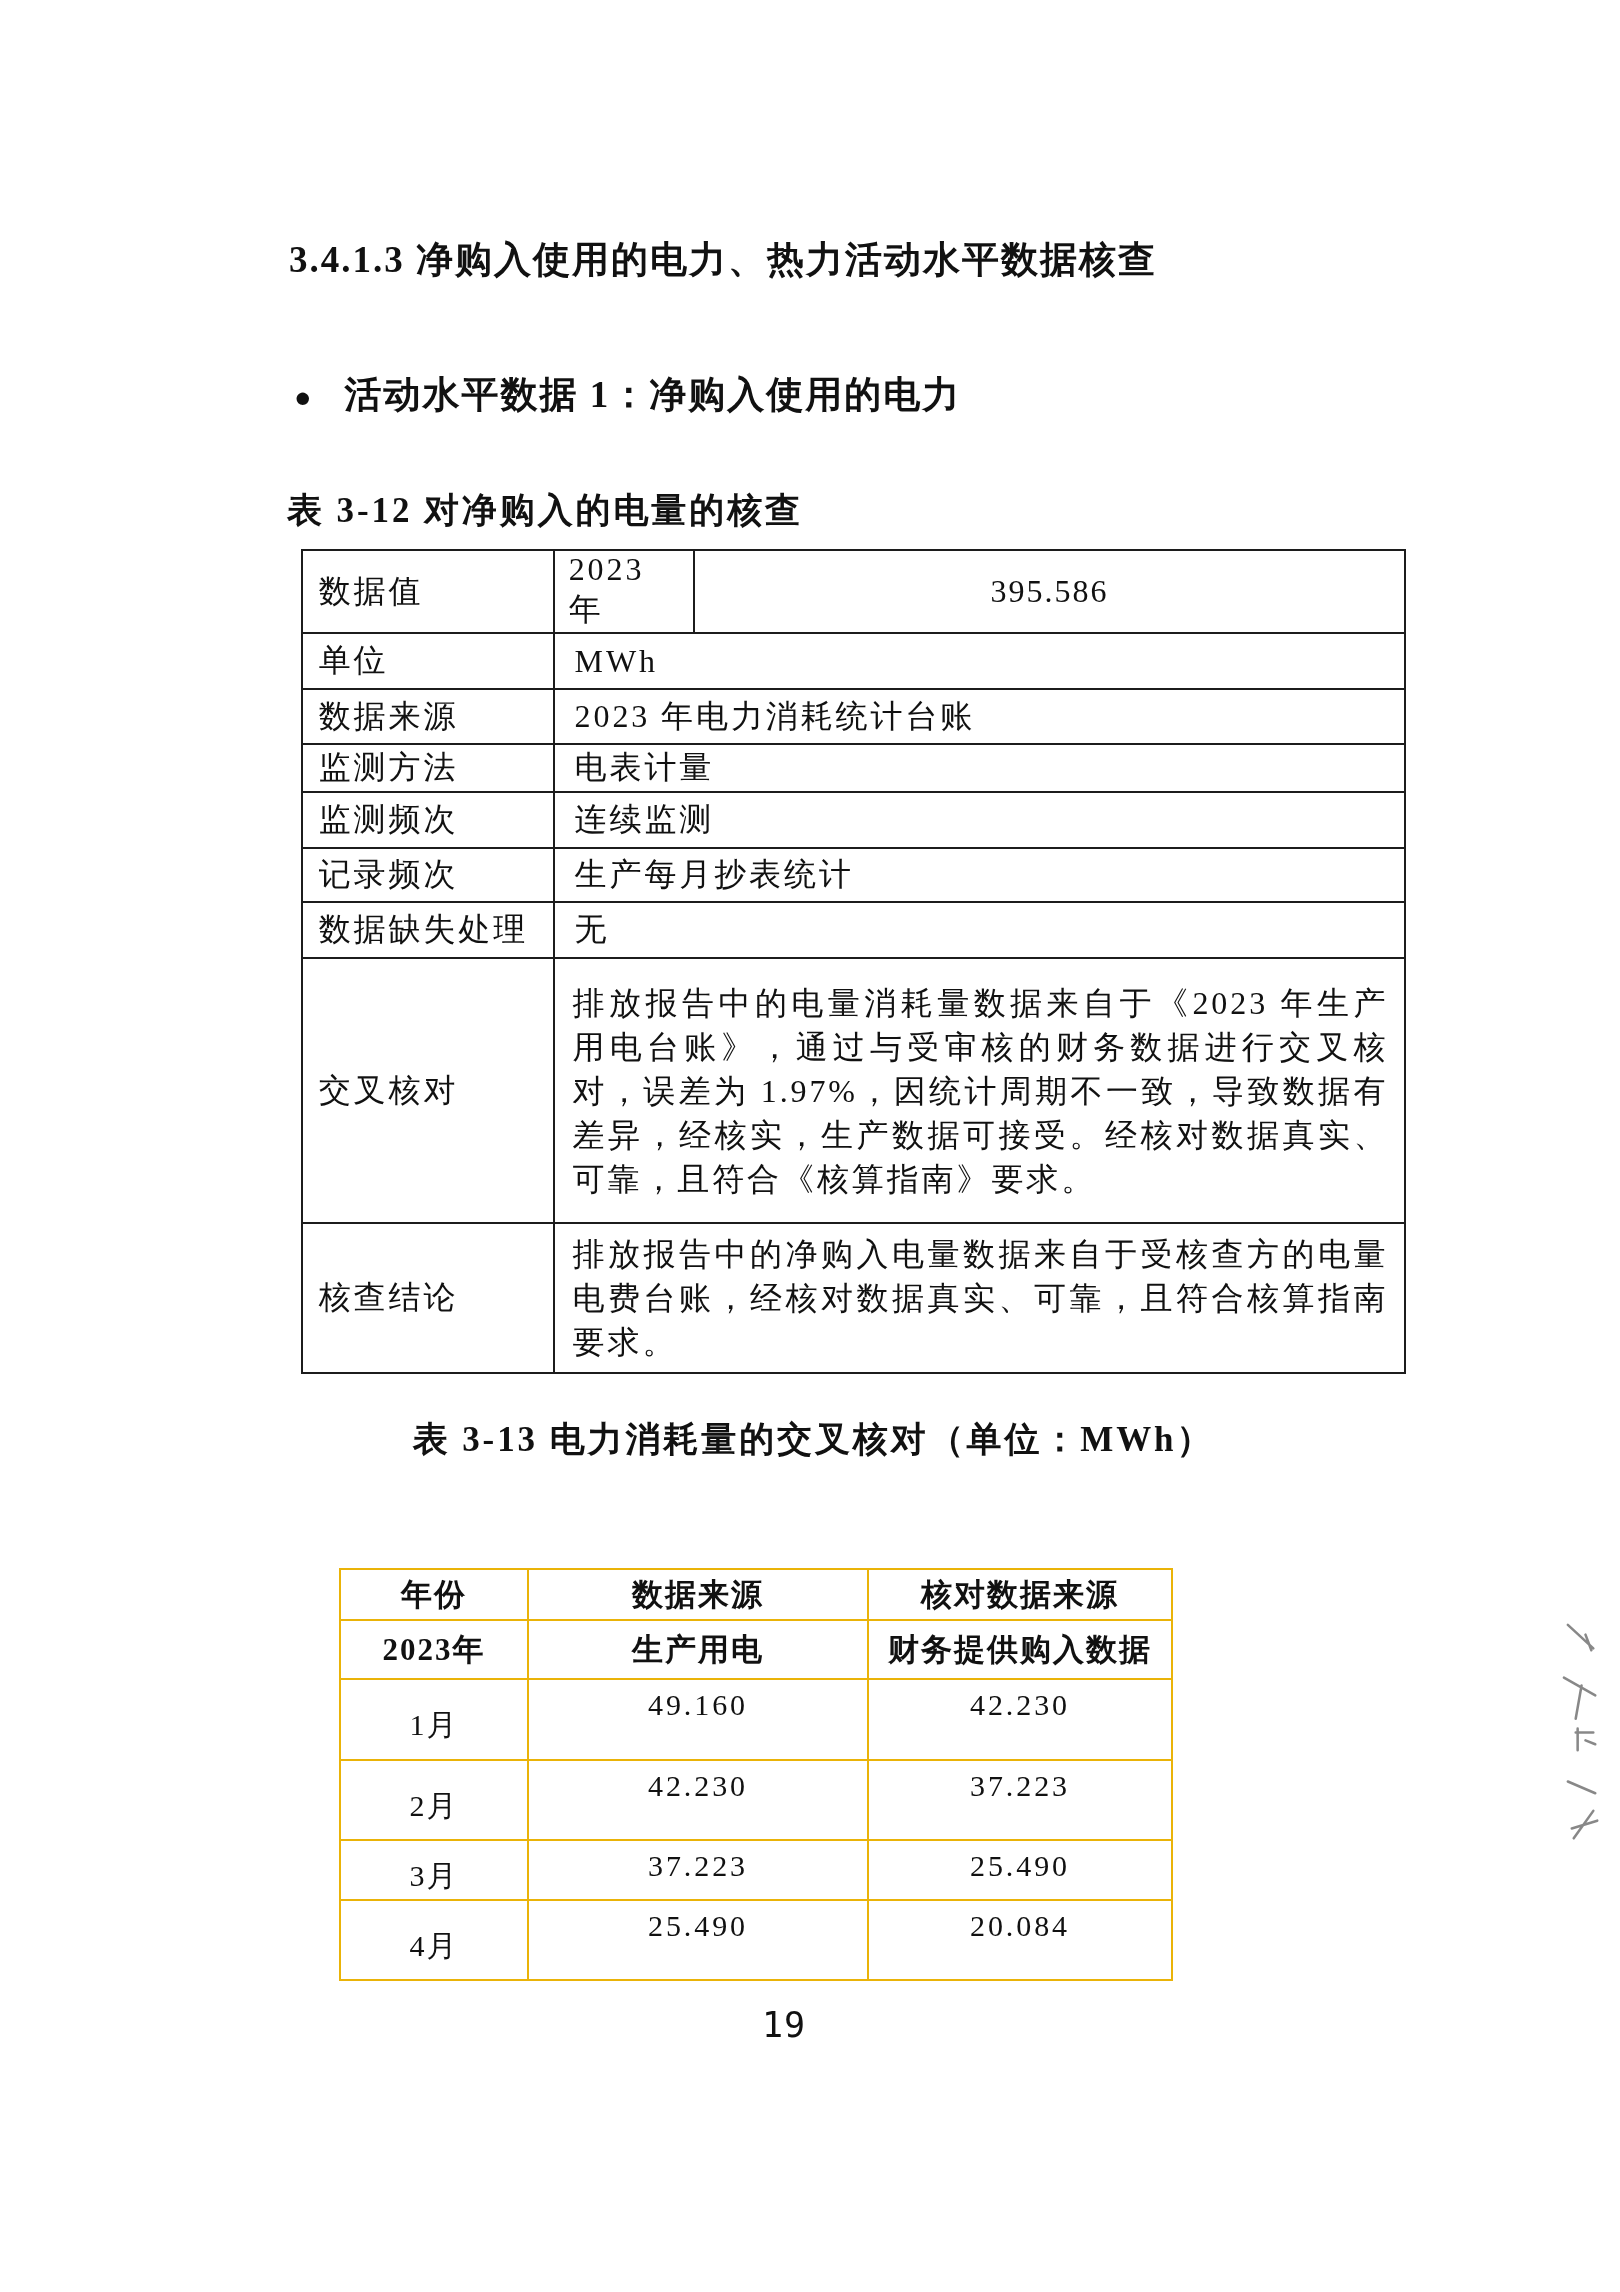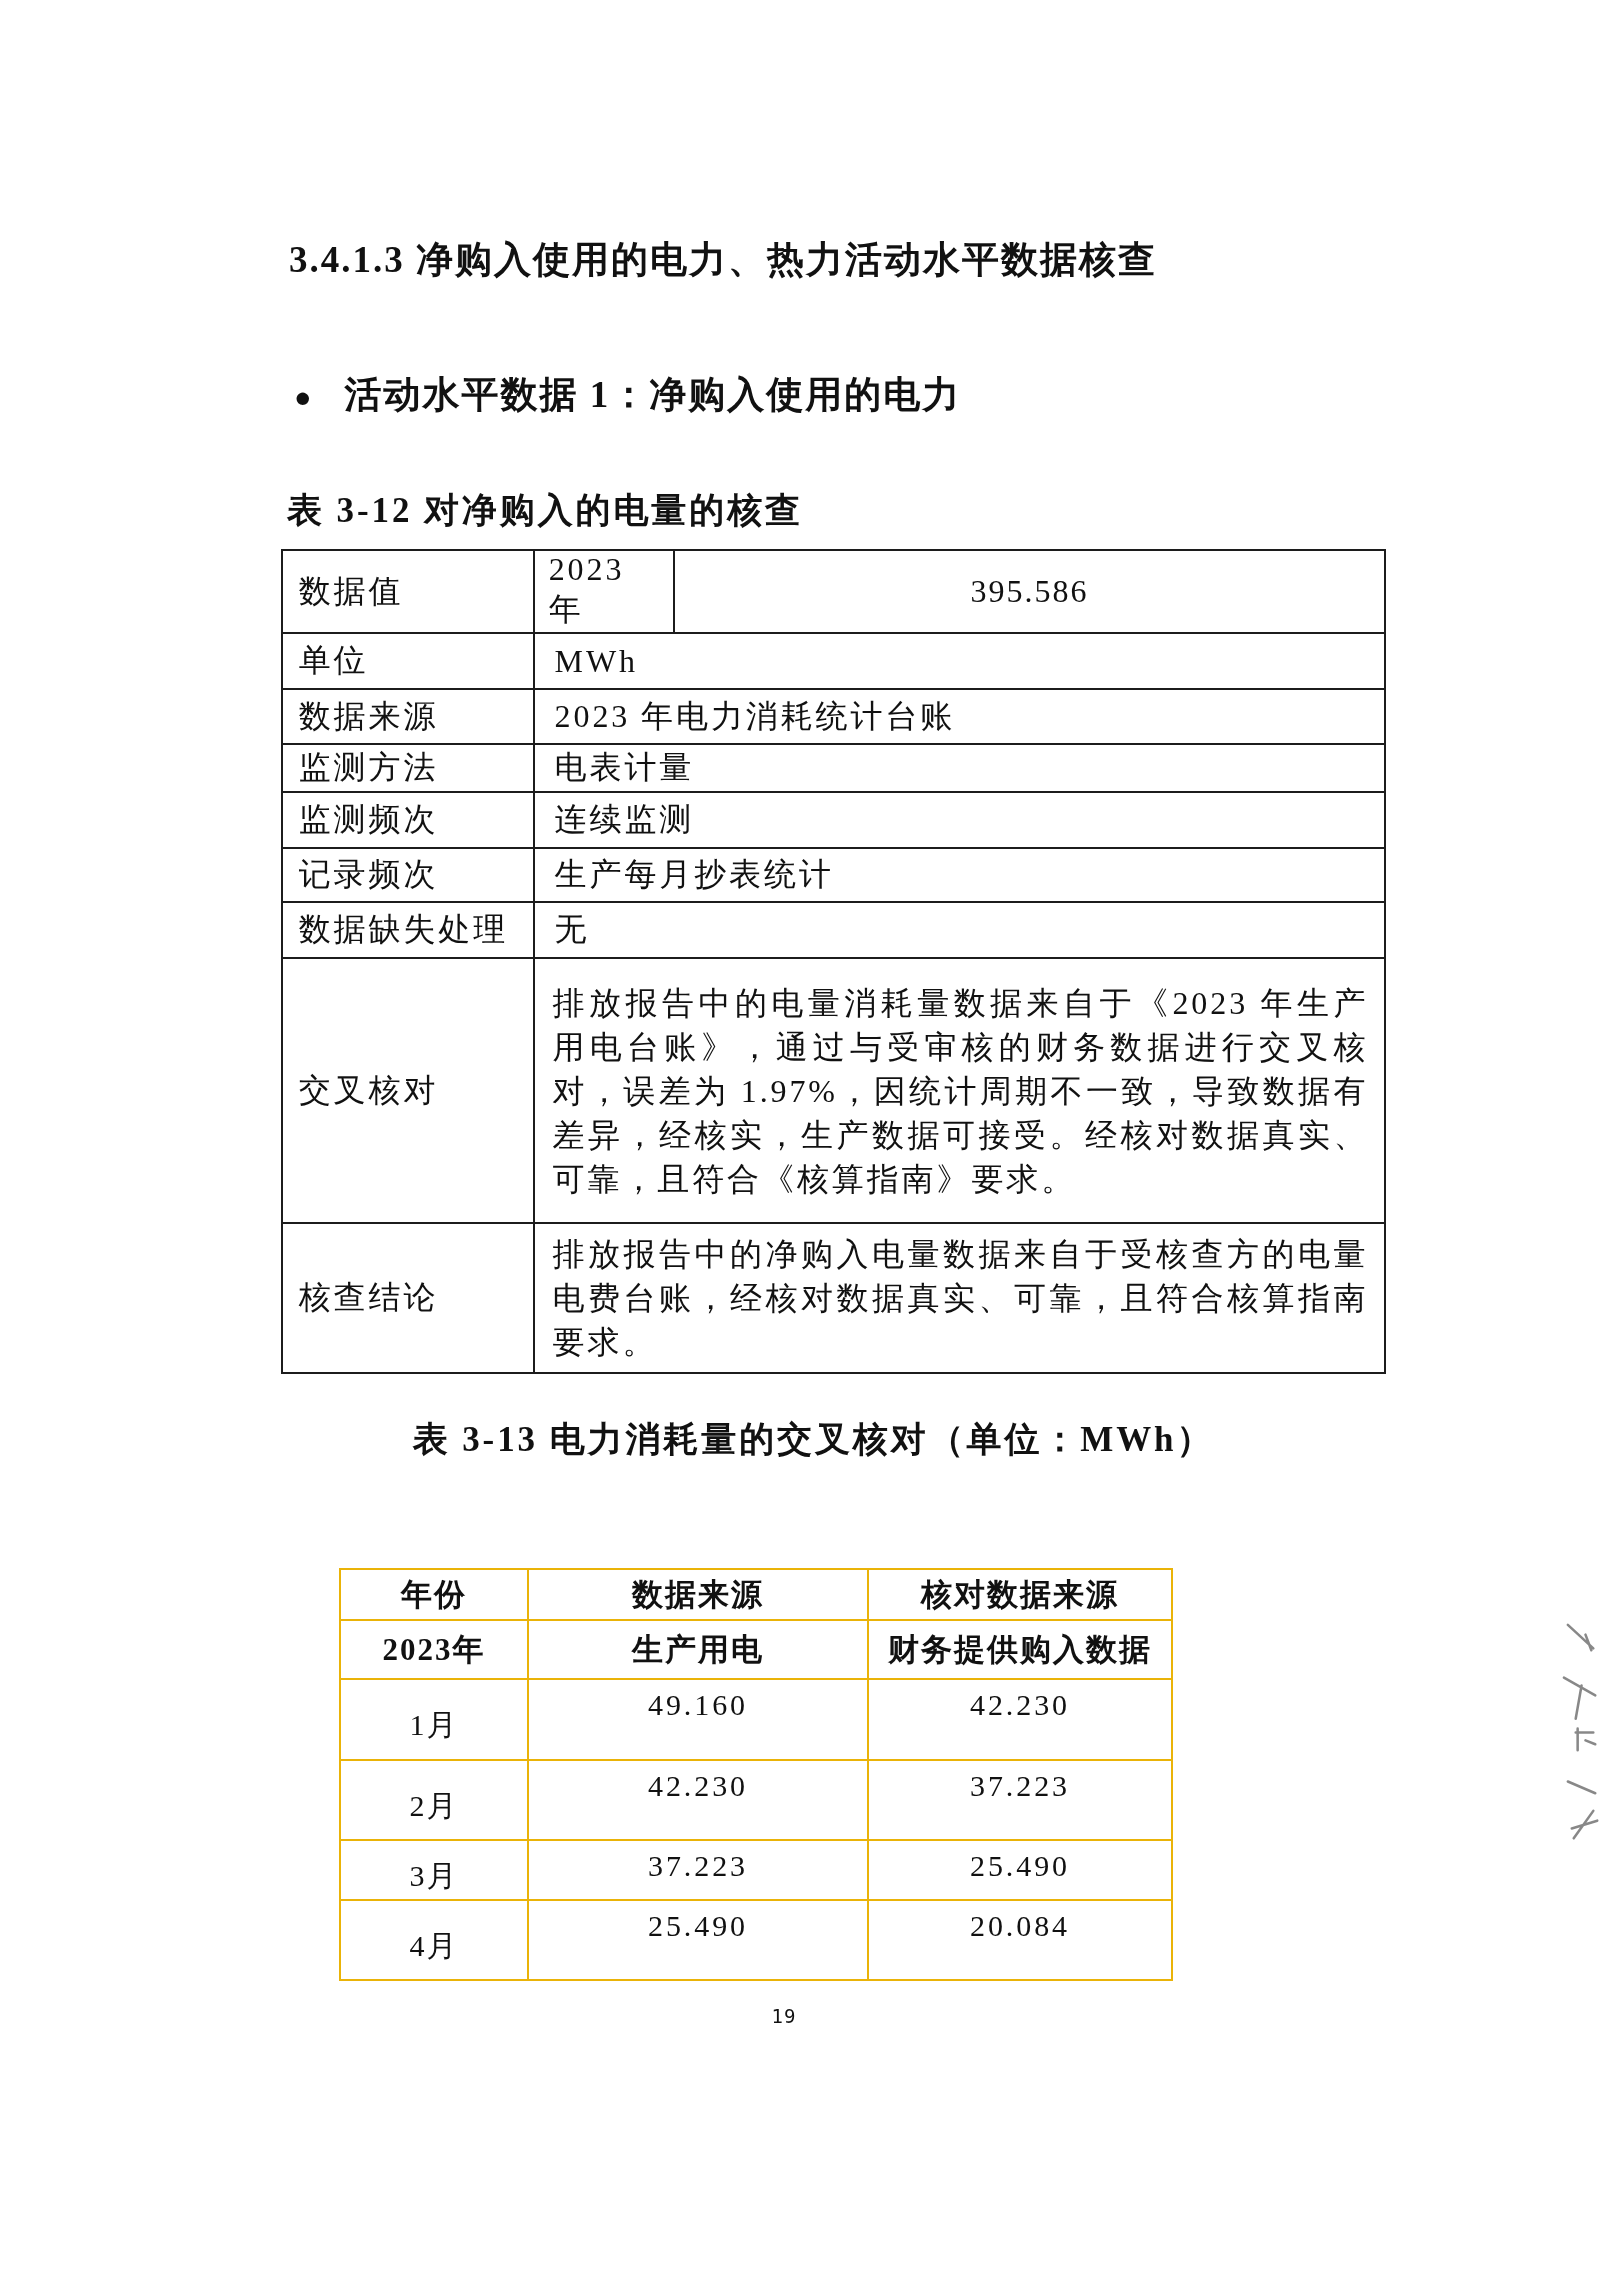--- a/index.html
+++ b/index.html
@@ -41,21 +41,21 @@
   }
   .t13-title{
     left:245px;top:1416px;width:1137px;
     text-align:center;font-size:35px;font-weight:bold;letter-spacing:2.9px;
     white-space:nowrap;
   }
 
   
   table{border-collapse:collapse;}
   .t12{
-    left:281px;top:549px;width:1103px;
+    left:301px;top:549px;width:1103px;
     table-layout:fixed;
   }
   .t12 td{
     border:2px solid #1c1c1c;
     font-size:32px;
     letter-spacing:2.9px;
     padding:0 13.7px;
     vertical-align:middle;
   }
   .t12 td.lbl{padding-left:15.7px;}
@@ -79,21 +79,21 @@
     letter-spacing:2px;
     text-align:center;
   }
   .t13 td.hdr{font-weight:bold;font-size:31px;}
   .t13 td.month{vertical-align:middle;padding-top:13.7px;}
   .t13 td.num{vertical-align:top;padding-top:7.8px;letter-spacing:2.9px;}
 
   .pageno{
     left:0;top:2005px;width:1568px;text-align:center;
     font-family:"DejaVu Sans Mono",monospace;
-    font-size:19px;letter-spacing:1px;
+    font-size:35px;letter-spacing:1px;
   }
 
   .margin-marks{left:1552px;top:1617px;width:65px;height:235px;opacity:.65;}
 </style>
 </head>
 <body>
 
 <div class="abs heading">3.4.1.3 净购入使用的电力、热力活动水平数据核查</div>
 
 <div class="abs bullet-line">

